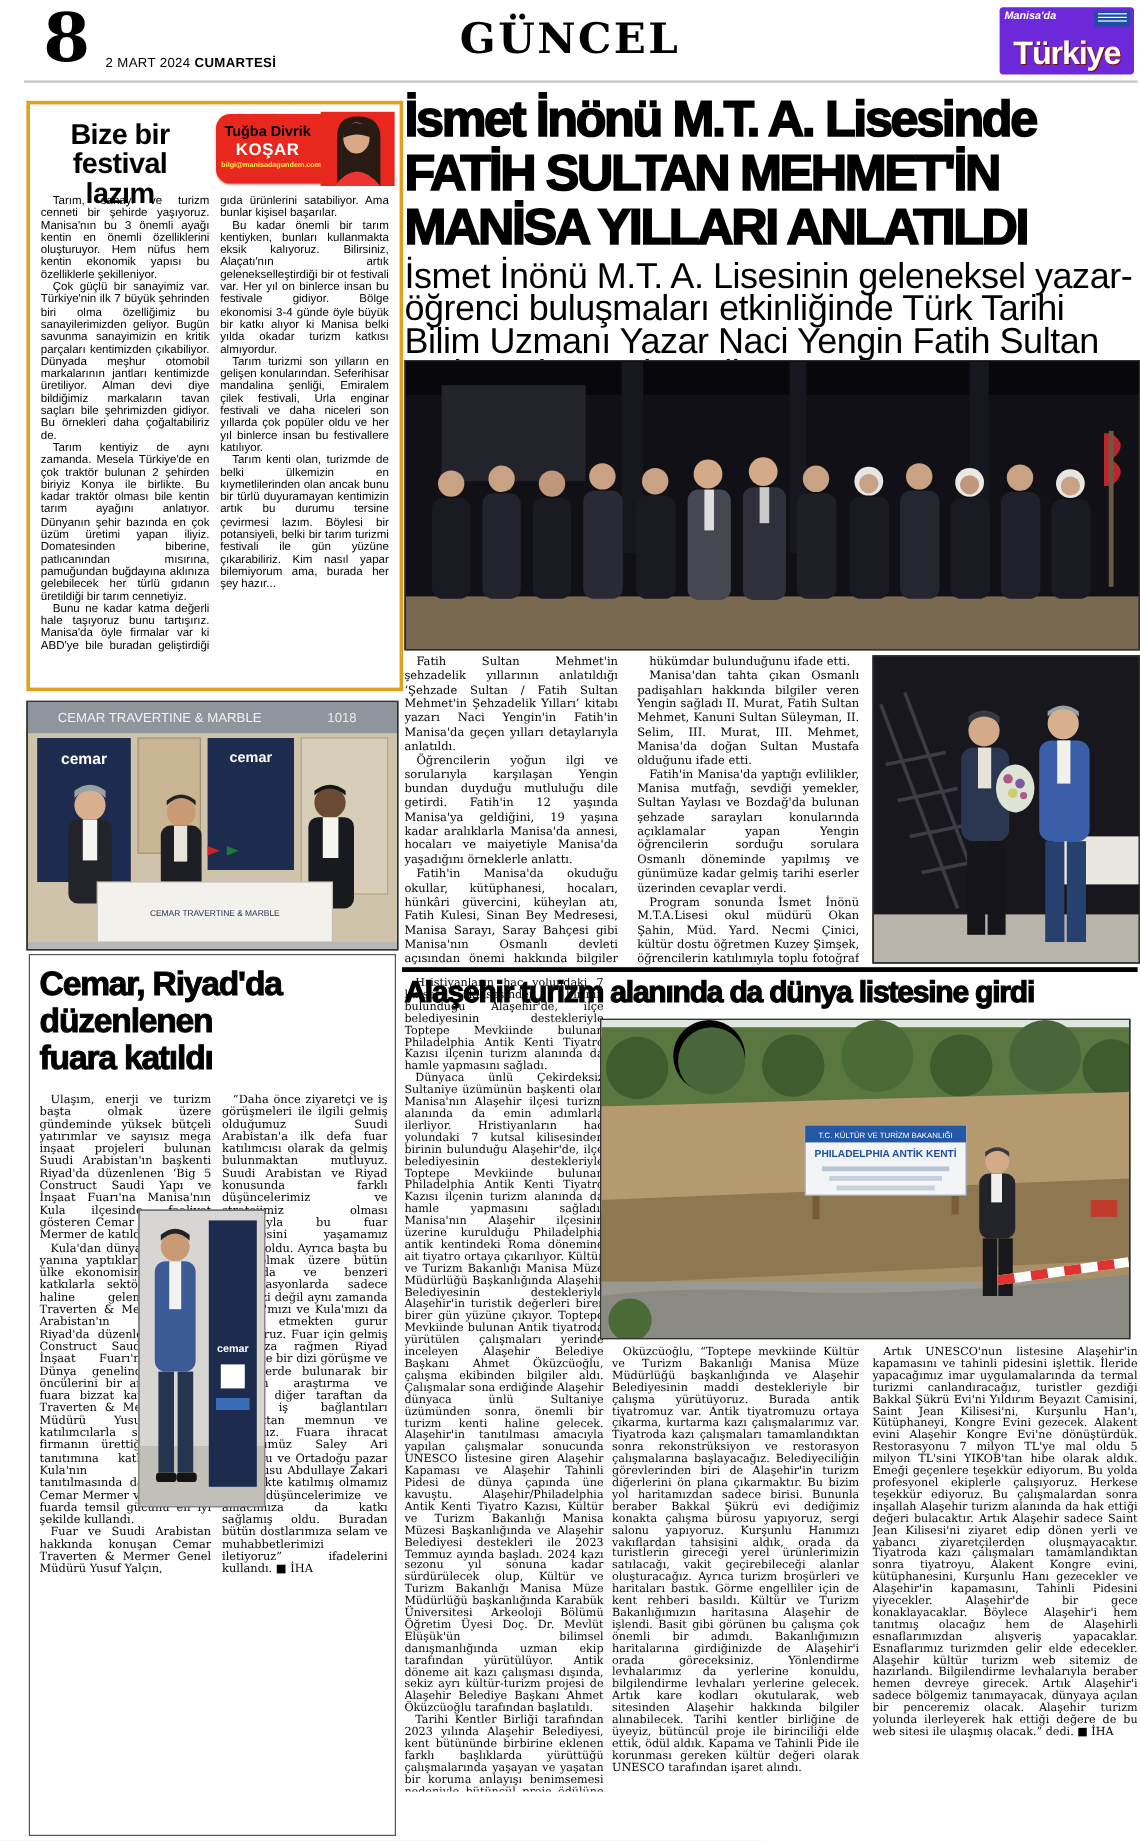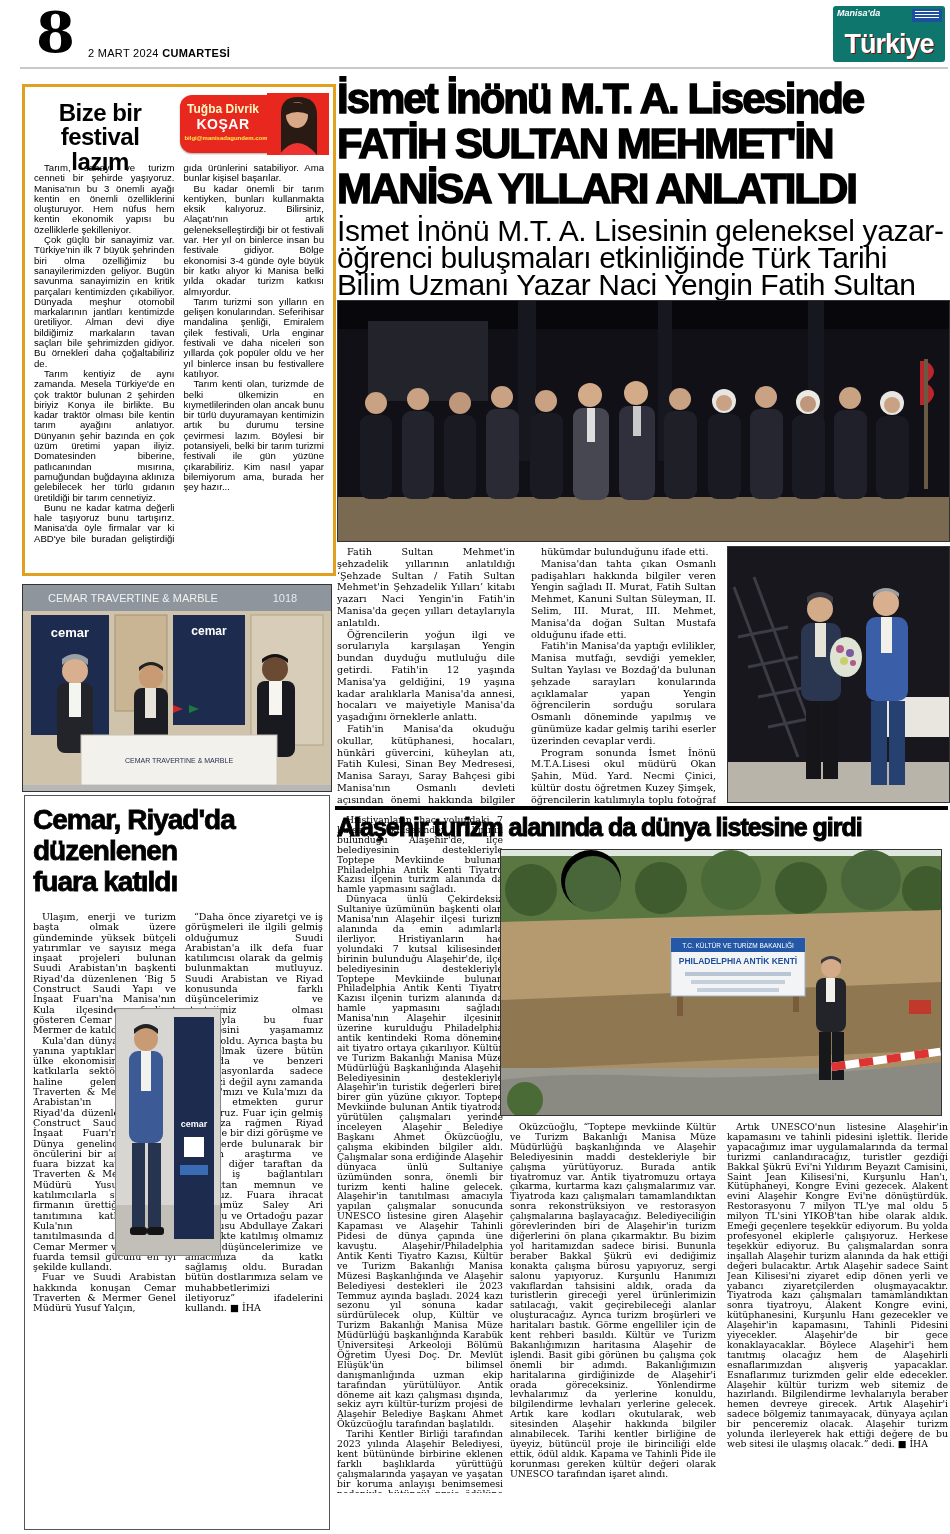--- a/index.html
+++ b/index.html
@@ -5,33 +5,33 @@
   html,body{margin:0;padding:0;background:#e8e8e8;}
   .page{position:relative;width:950px;height:1534px;background:#fff;margin:0 auto;
         font-family:"Liberation Sans",sans-serif;color:#000;overflow:hidden;}
   .abs{position:absolute;}
 
   
   .pagenum{font-size:56px;font-weight:bold;line-height:1;font-family:"DejaVu Serif",serif;}
   .dateline{font-size:11px;letter-spacing:.3px;}
   .dateline b{font-weight:bold;}
   .section-title{font-family:"DejaVu Serif",serif;font-weight:bold;font-size:35px;letter-spacing:2px;text-align:center;width:100%;}
-  .logo{background:#0f766e;border-radius:3px;}
+  .logo{background:#6d28d9;border-radius:3px;}
   .logo .tag{position:absolute;left:4px;top:2px;font-size:9px;font-style:italic;color:#fff;font-weight:bold;}
   .logo .blue{position:absolute;right:3px;top:3px;width:30px;height:13px;background:#1d4fa1;}
   .logo .blue i{display:block;height:1px;background:#fff;margin:2px 3px 0 3px;}
   .logo .name{position:absolute;left:0;right:0;bottom:2px;text-align:center;color:#fff;
               font-weight:bold;font-size:27px;letter-spacing:-1px;text-shadow:1px 1px 0 #7a0e08;}
   .hrule{background:#c9c9c9;height:2px;}
 
   
   .fest-box{border:3px solid #dfa11f;background:#fff;}
   .fest-title{font-weight:bold;font-size:24px;line-height:1.02;text-align:center;letter-spacing:-.5px;}
   .author-card{background:#e8281e;border-radius:12px;box-shadow:0 1px 2px rgba(0,0,0,.35);}
-  .author-name{color:#fef9c3;font-weight:bold;font-size:12px;line-height:1.05;text-align:center;}
+  .author-name{color:#000000;font-weight:bold;font-size:12px;line-height:1.05;text-align:center;}
   .author-surname{color:#fff;font-weight:bold;font-size:14px;text-align:center;letter-spacing:.5px;}
   .author-mail{color:#ffe84d;font-size:6px;text-align:center;font-weight:bold;}
   .fest-body{column-count:2;column-gap:9px;column-fill:auto;
              font-size:9.6px;line-height:10.3px;text-align:justify;hyphens:auto;}
   .fest-body p{margin:0;text-indent:10px;}
 
   
   .headline{font-weight:bold;font-size:42px;line-height:45px;letter-spacing:-2px;
             -webkit-text-stroke:1.4px #000;}
   .subhead{font-size:30px;line-height:27px;letter-spacing:-.4px;}
@@ -59,20 +59,21 @@
 </head>
 <body>
 
 <div class="page">
 
   <div class="abs pagenum" style="left:36px;top:4px;">8</div>
   <div class="abs dateline" style="left:88px;top:47px;">
     <span>2 MART 2024</span>
     <b>CUMARTESİ</b>
   </div>
+  <div class="abs section-title" style="left:0;top:12px;">GÜNCEL</div>
   <div class="abs logo" style="left:833px;top:6px;width:112px;height:56px;">
     <span class="tag">Manisa'da</span>
     <span class="blue">
         <i></i>
         <i></i>
         <i></i>
       </span>
     <span class="name">Türkiye</span>
   </div>
   <div class="abs hrule" style="left:20px;top:67px;width:928px;"></div>

